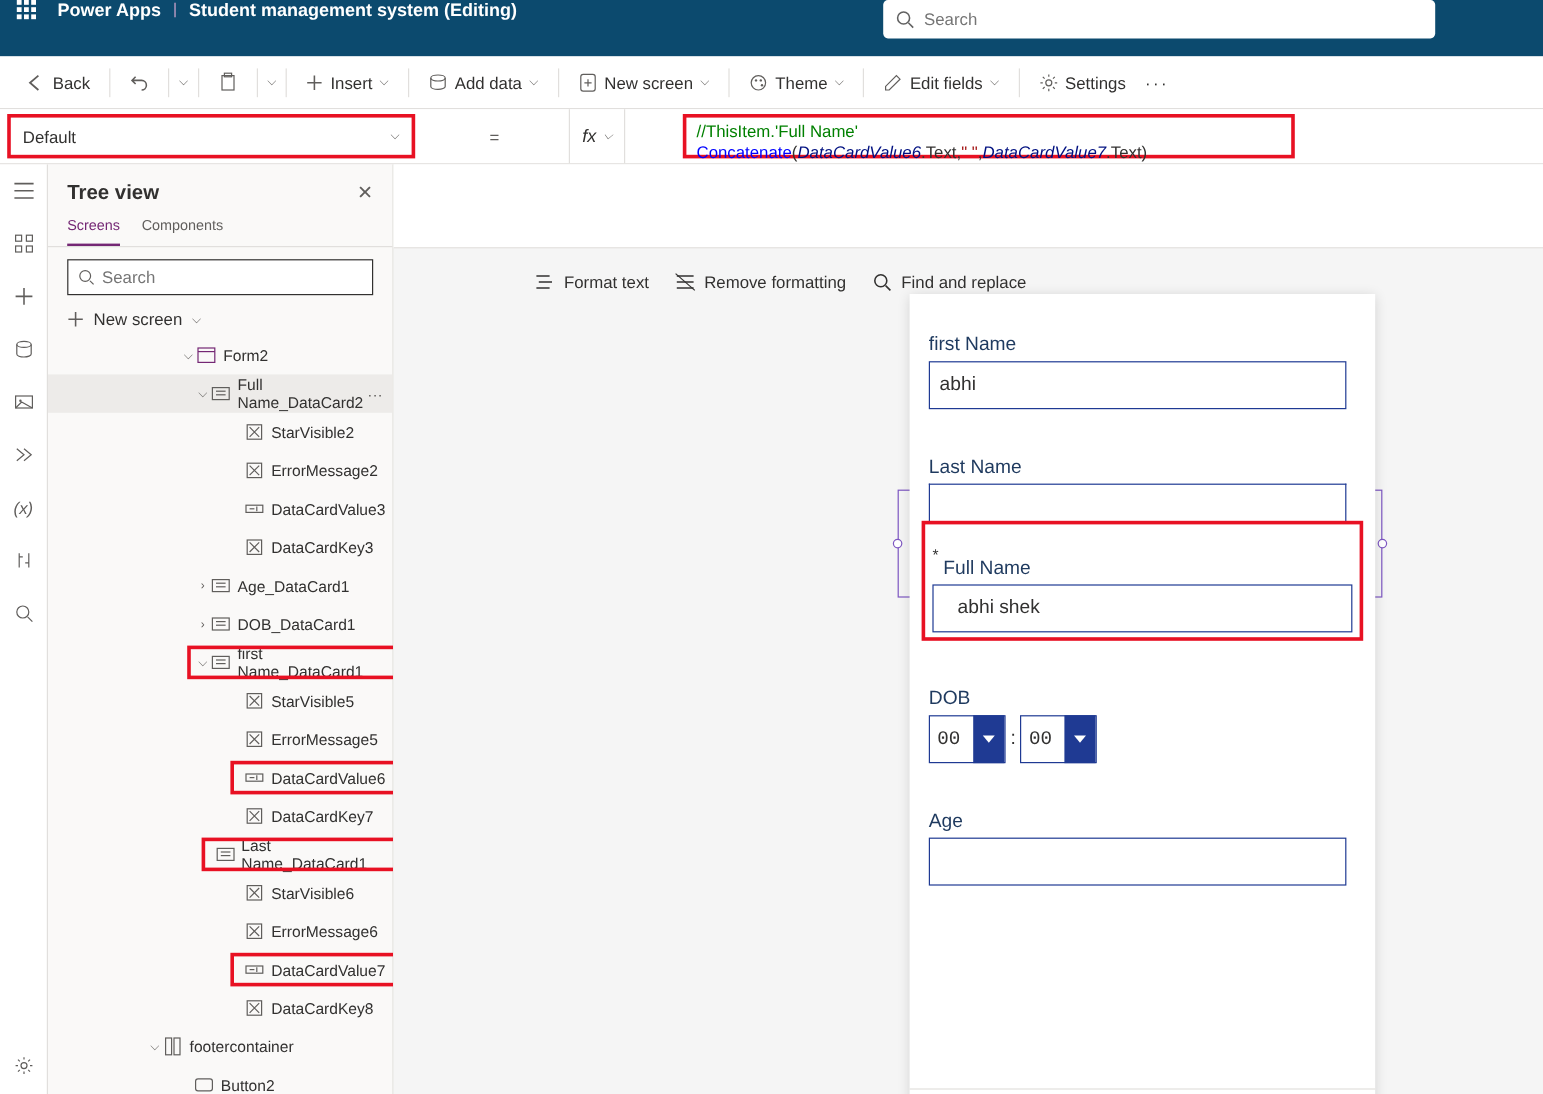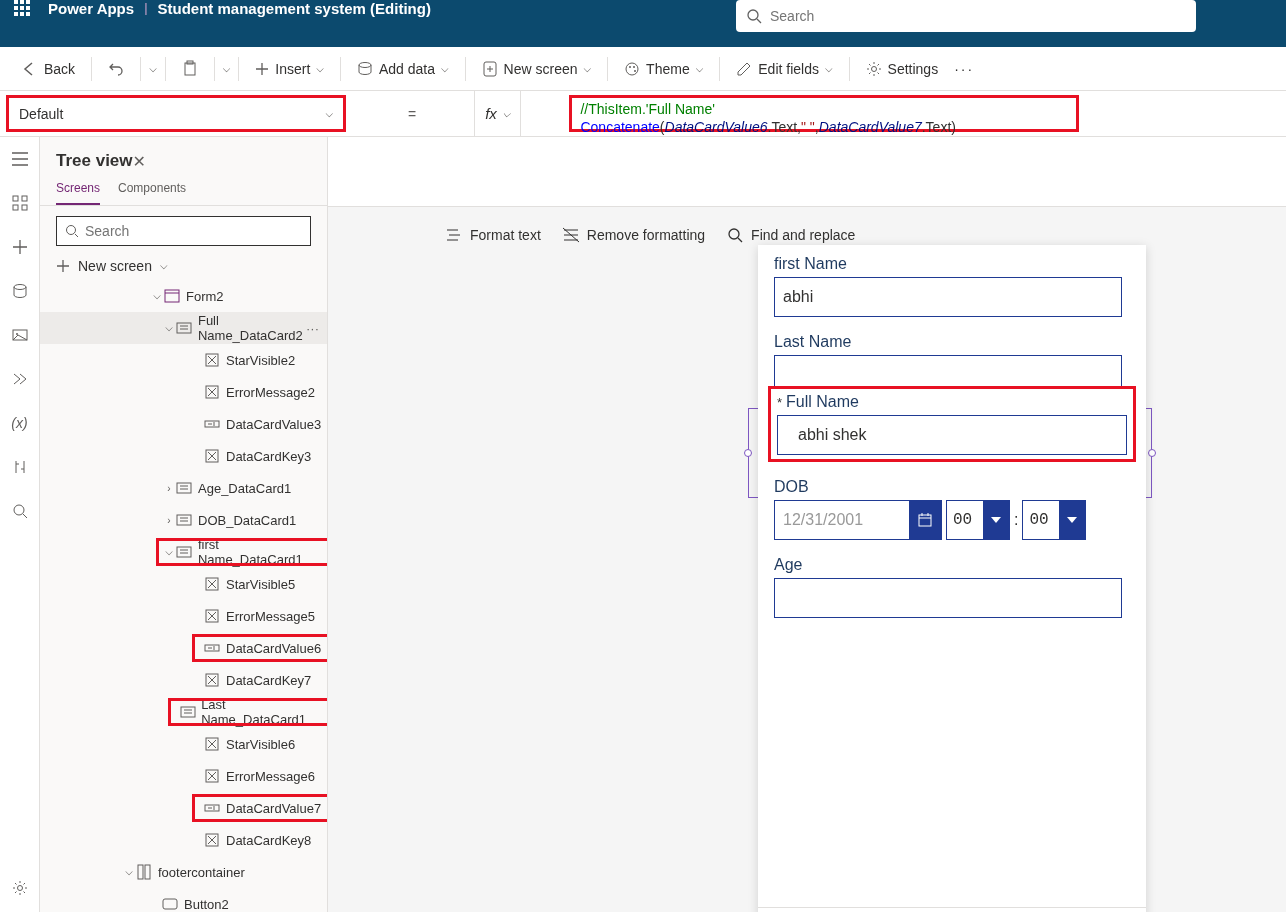--- a/index.html
+++ b/index.html
@@ -34,21 +34,21 @@
 .cm-prop { color: #001080; font-style: italic; }
 .cm-str { color: #a31515; }
 
 
 .left-rail { position: absolute; left: 0; top: 137px; bottom: 0; width: 40px; background: #fff; border-right: 1px solid #e1dfdd; display: flex; flex-direction: column; align-items: center; padding-top: 12px; gap: 24px; }
 .rail-ic { width: 20px; height: 20px; display: flex; align-items: center; justify-content: center; color: #605e5c; cursor: pointer; }
 .rail-ic.gear { margin-top: auto; margin-bottom: 14px; }
 
 
 .tree-panel { position: absolute; left: 40px; top: 137px; bottom: 0; width: 288px; background: #faf9f8; border-right: 1px solid #e1dfdd; display: flex; flex-direction: column; }
-.tree-header { display: flex; align-items: center; padding: 14px 16px 4px 16px; }
+.tree-header { display: flex; align-items: center; justify-content: space-between; padding: 14px 16px 4px 16px; gap: 21px; }
 .tree-header h2 { font-size: 17px; font-weight: 600; }
 .tree-close { cursor: pointer; color: #605e5c; font-size: 16px; }
 .tree-tabs { display: flex; gap: 18px; padding: 6px 16px 0 16px; border-bottom: 1px solid #e1dfdd; }
 .tree-tab { padding-bottom: 8px; font-size: 12px; color: #605e5c; cursor: pointer; }
 .tree-tab.active { color: #742774; border-bottom: 2px solid #742774; font-weight: 400; }
 .tree-search { margin: 10px 16px 6px 16px; border: 1px solid #323130; height: 30px; display: flex; align-items: center; padding: 0 8px; background: #fff; }
 .tree-search input { border: none; outline: none; flex: 1; font-size: 14px; background: transparent; }
 .new-screen-link { margin: 4px 16px 4px 16px; display: flex; align-items: center; gap: 8px; font-size: 14px; color: #323130; cursor: pointer; padding: 2px 0; }
 
 .tree-list { flex: 1; overflow-y: auto; overflow-x: hidden; padding-bottom: 8px; }
@@ -60,21 +60,21 @@
 .red-box { border: 3px solid #e81123; position: absolute; pointer-events: none; }
 
 
 .canvas-area { position: absolute; left: 328px; right: 0; top: 137px; bottom: 0; background: #f5f5f5; }
 .fbar-ext { position: absolute; left: 0; top: 0; right: 0; height: 70px; background: #fff; border-bottom: 1px solid #e1dfdd; }
 .fbar-tools { position: absolute; left: 118px; top: 78px; right: 0; height: 40px; display: flex; align-items: center; gap: 22px; }
 .fbar-tool { display: flex; align-items: center; gap: 8px; font-size: 14px; color: #323130; cursor: pointer; }
 
 .phone-frame { position: absolute; left: 430px; top: 108px; width: 388px; height: 720px; background: #fff; box-shadow: 0 2px 10px rgba(0,0,0,0.15); }
 .form-body { padding: 10px 16px 0 16px; }
-.form-label { font-size: 16px; color: #1f3a5f; margin-bottom: 4px; }
+.form-label { font-size: 16px; color: #1f3a5f; margin-bottom: 4px; margin-top: 24px; }
 .form-input { width: 348px; border: 1px solid #1f3a93; height: 40px; padding: 16px 8px; font-size: 16px; background: #fff; display: flex; align-items: center; }
 .gap { height: 16px; }
 
 .card-selected { border: 3px solid #e81123; padding: 4px 6px; position: relative; margin-left: -6px; margin-right: -6px; margin-top: -2px; }
 .card-selected .req { color: #333; margin-right: 4px; }
 .card-selected .inner-border { border: 1px solid #1f3a93; height: 40px; padding: 0 20px; font-size: 16px; display: flex; align-items: center; margin-top: 4px; }
 .sel-outline { position: absolute; border: 1px solid #7e57c2; }
 .sel-handle { position: absolute; width: 8px; height: 8px; background: #fff; border: 1px solid #7e57c2; border-radius: 50%; }
 
 .tooltip-dark { position: absolute; background: #323130; color: #fff; font-size: 12px; padding: 4px 10px; border-radius: 1px; }
@@ -572,31 +572,20 @@
           <span class="form-label" style="margin-bottom:0;">Full Name</span>
         </div>
         <div class="inner-border">
             <span>abhi shek</span>
           </div>
       </div>
 
       <div class="gap"></div>
       <div class="form-label">DOB</div>
       <div class="dob-row">
-        <div class="dob-date">
-          <span>12/31/2001</span>
-          <div class="dob-cal">
-              <svg width="16" height="16">
-                <rect x="2" y="3" width="12" height="11" stroke="#fff" fill="none"></rect>
-                <line x1="2" y1="6" x2="14" y2="6" stroke="#fff"></line>
-                <line x1="5" y1="1" x2="5" y2="4" stroke="#fff"></line>
-                <line x1="11" y1="1" x2="11" y2="4" stroke="#fff"></line>
-              </svg>
-            </div>
-        </div>
         <div class="dob-sel">
           <span>00</span>
           <div class="dd">
               <svg width="10" height="7">
                 <path d="M0 0 L5 6 L10 0" fill="#fff"></path>
               </svg>
             </div>
         </div>
         <span class="colon">:</span>
         <div class="dob-sel">

